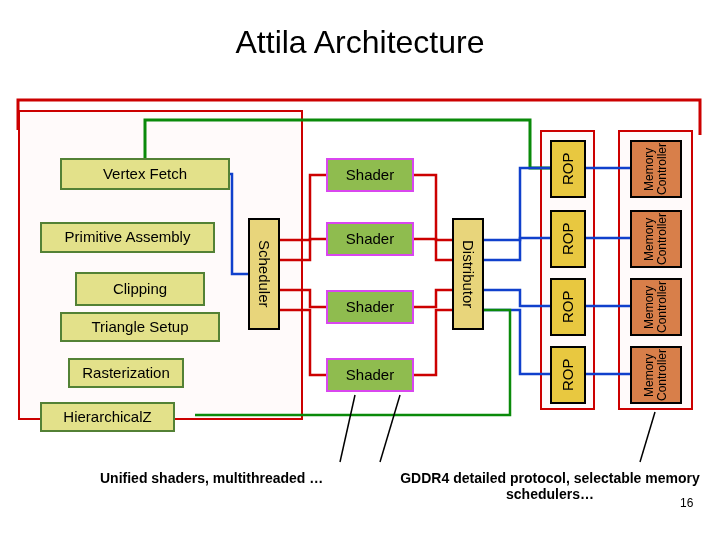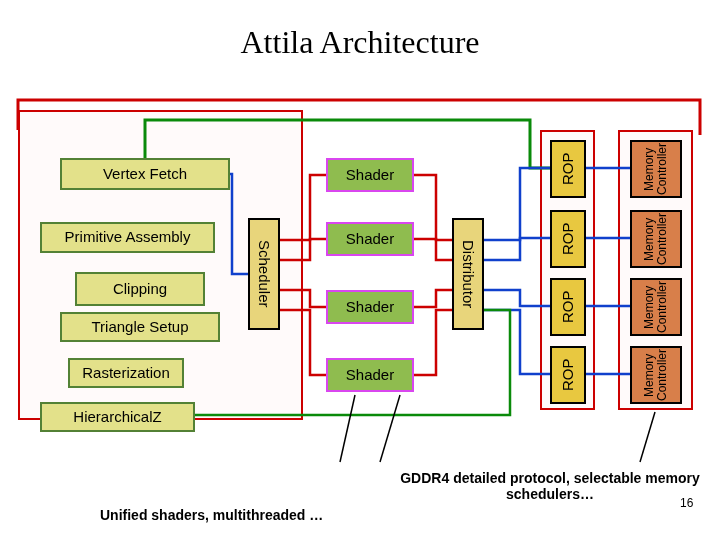--- a/index.html
+++ b/index.html
@@ -12,21 +12,20 @@
     background: #fff;
   }
   .title {
     position: absolute;
     top: 24px;
     left: 0;
     width: 720px;
     text-align: center;
     font-size: 32px;
     font-weight: 400;
-    font-family: Liberation Serif, serif;
   }
   .box {
     position: absolute;
     border: 2px solid #d946ef;
     display: flex;
     align-items: center;
     justify-content: center;
     font-size: 15px;
     text-align: center;
     line-height: 1.1;
@@ -70,42 +69,42 @@
 
 <div class="red-outer" style="left:18px; top:110px; width:285px; height:310px;"></div>
 <div class="red-outer" style="left:540px; top:130px; width:55px; height:280px;"></div>
 <div class="red-outer" style="left:618px; top:130px; width:75px; height:280px;"></div>
 
 <div class="box" style="left:60px; top:158px; width:170px; height:32px; background:#e3e18a; border-color:#538135;">Vertex Fetch</div>
 <div class="box" style="left:40px; top:222px; width:175px; height:31px; background:#e3e18a; border-color:#538135;">Primitive Assembly</div>
 <div class="box" style="left:75px; top:272px; width:130px; height:34px; background:#e3e18a; border-color:#538135;">Clipping</div>
 <div class="box" style="left:60px; top:312px; width:160px; height:30px; background:#e3e18a; border-color:#538135;">Triangle Setup</div>
 <div class="box" style="left:68px; top:358px; width:116px; height:30px; background:#e3e18a; border-color:#538135;">Rasterization</div>
-<div class="box" style="left:40px; top:402px; width:155px; height:30px; background:#e3e18a; border-color:#538135; border-width:2px; font-style:normal;">HierarchicalZ</div>
+<div class="box" style="left:40px; top:402px; width:135px; height:30px; background:#e3e18a; border-color:#538135; border-width:2px; font-style:normal;">HierarchicalZ</div>
 
 <div class="vbox" style="left:248px; top:218px; width:32px; height:112px; background:#e8d57b;">Scheduler</div>
 
 <div class="box" style="left:326px; top:158px; width:88px; height:34px; background:#8fbc4f;">Shader</div>
 <div class="box" style="left:326px; top:222px; width:88px; height:34px; background:#8fbc4f;">Shader</div>
 <div class="box" style="left:326px; top:290px; width:88px; height:34px; background:#8fbc4f;">Shader</div>
 <div class="box" style="left:326px; top:358px; width:88px; height:34px; background:#8fbc4f;">Shader</div>
 
 <div class="vbox" style="left:452px; top:218px; width:32px; height:112px; background:#e8d57b;">Distributor</div>
 
 <div class="vbox" style="left:550px; top:140px; width:36px; height:58px; background:#e8c840; transform:rotate(180deg);">ROP</div>
 <div class="vbox" style="left:550px; top:210px; width:36px; height:58px; background:#e8c840; transform:rotate(180deg);">ROP</div>
 <div class="vbox" style="left:550px; top:278px; width:36px; height:58px; background:#e8c840; transform:rotate(180deg);">ROP</div>
 <div class="vbox" style="left:550px; top:346px; width:36px; height:58px; background:#e8c840; transform:rotate(180deg);">ROP</div>
 
 <div class="vbox" style="left:630px; top:140px; width:52px; height:58px; background:#d87f4a; font-size:12px; transform:rotate(180deg);">Memory Controller</div>
 <div class="vbox" style="left:630px; top:210px; width:52px; height:58px; background:#d87f4a; font-size:12px; transform:rotate(180deg);">Memory Controller</div>
 <div class="vbox" style="left:630px; top:278px; width:52px; height:58px; background:#d87f4a; font-size:12px; transform:rotate(180deg);">Memory Controller</div>
 <div class="vbox" style="left:630px; top:346px; width:52px; height:58px; background:#d87f4a; font-size:12px; transform:rotate(180deg);">Memory Controller</div>
 
-<div class="caption" style="left:100px; top:470px; width:280px;margin-top:37px;">Unified shaders, multithreaded …</div>
+<div class="caption" style="left:100px; top:470px; width:280px;">Unified shaders, multithreaded …</div>
 <div class="caption" style="left:400px; top:470px; width:300px; text-align:center;">GDDR4 detailed protocol, selectable memory schedulers…</div>
 <div class="pagenum" style="left:680px; top:496px;">16</div>
 
 <svg class="wires">
 
   <path d="M 145 158 L 145 120 L 530 120 L 530 168 L 550 168" stroke="#0a8a0a" stroke-width="3" fill="none"></path>
 
   <path d="M 18 130 L 18 100 L 700 100 L 700 135" stroke="#cc0000" stroke-width="3" fill="none"></path>
 
   <path d="M 484 240 L 520 240 L 520 168 L 550 168" stroke="#1040cc" stroke-width="2.5" fill="none"></path>

